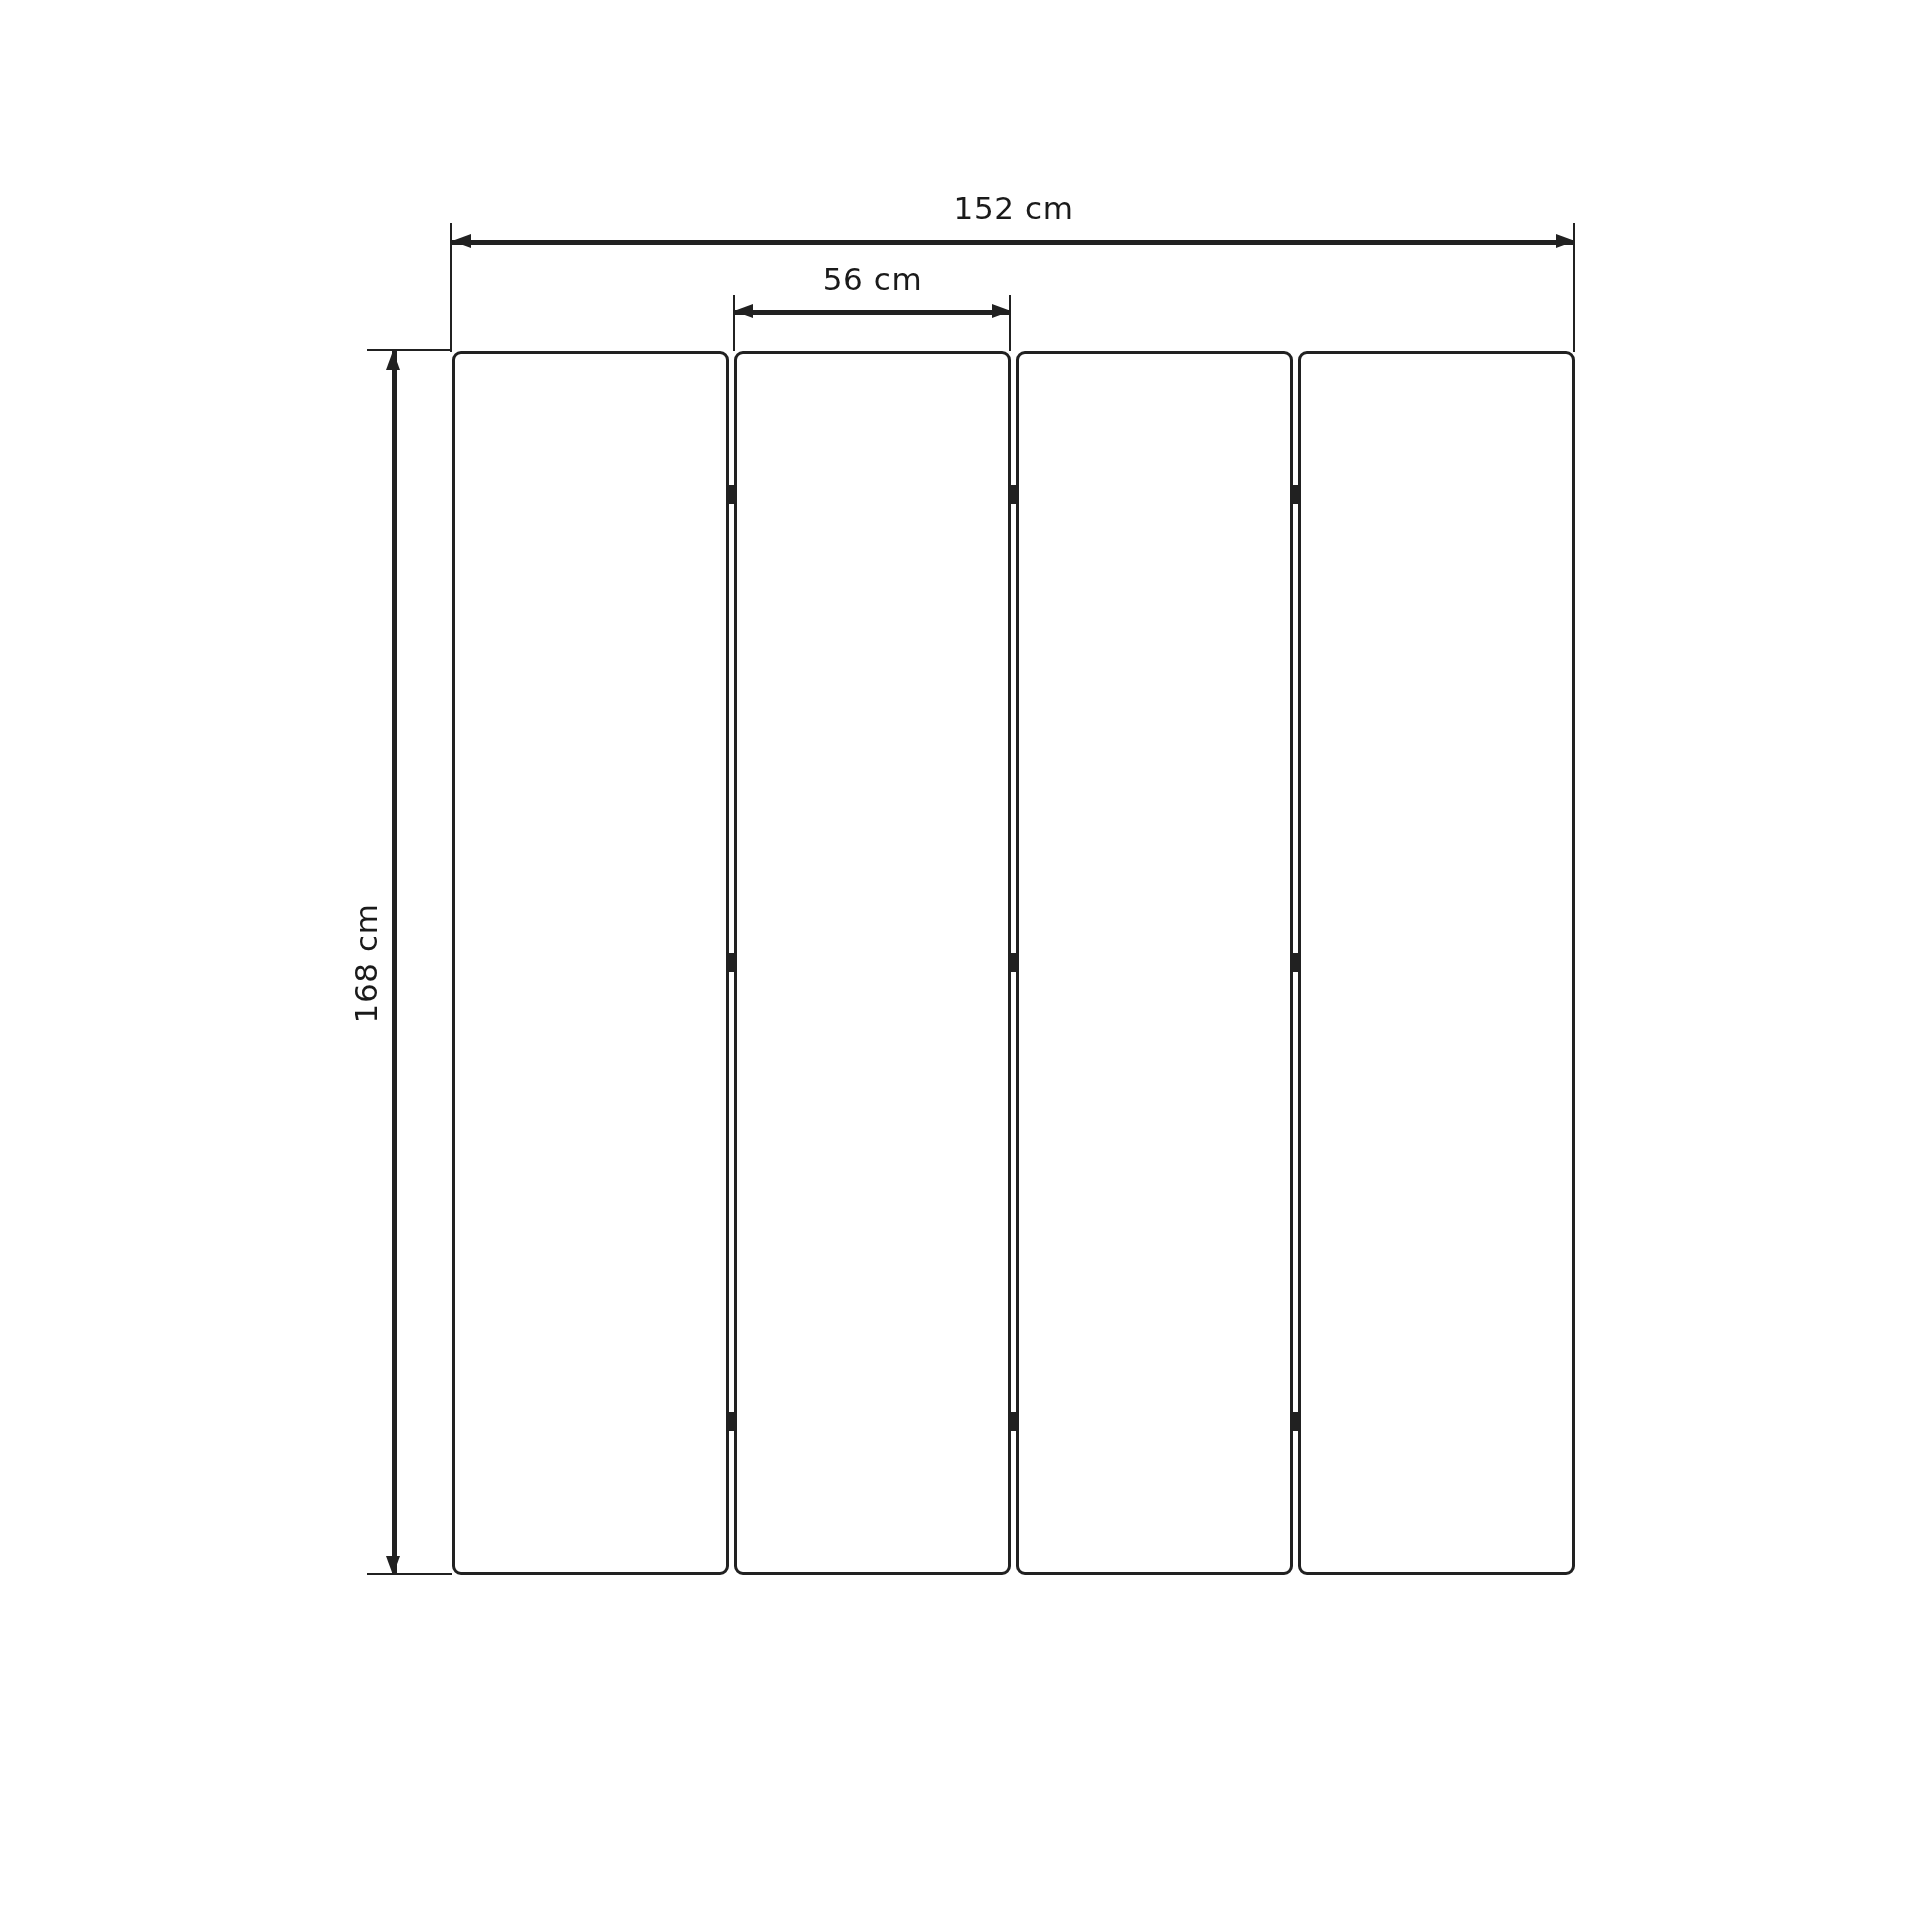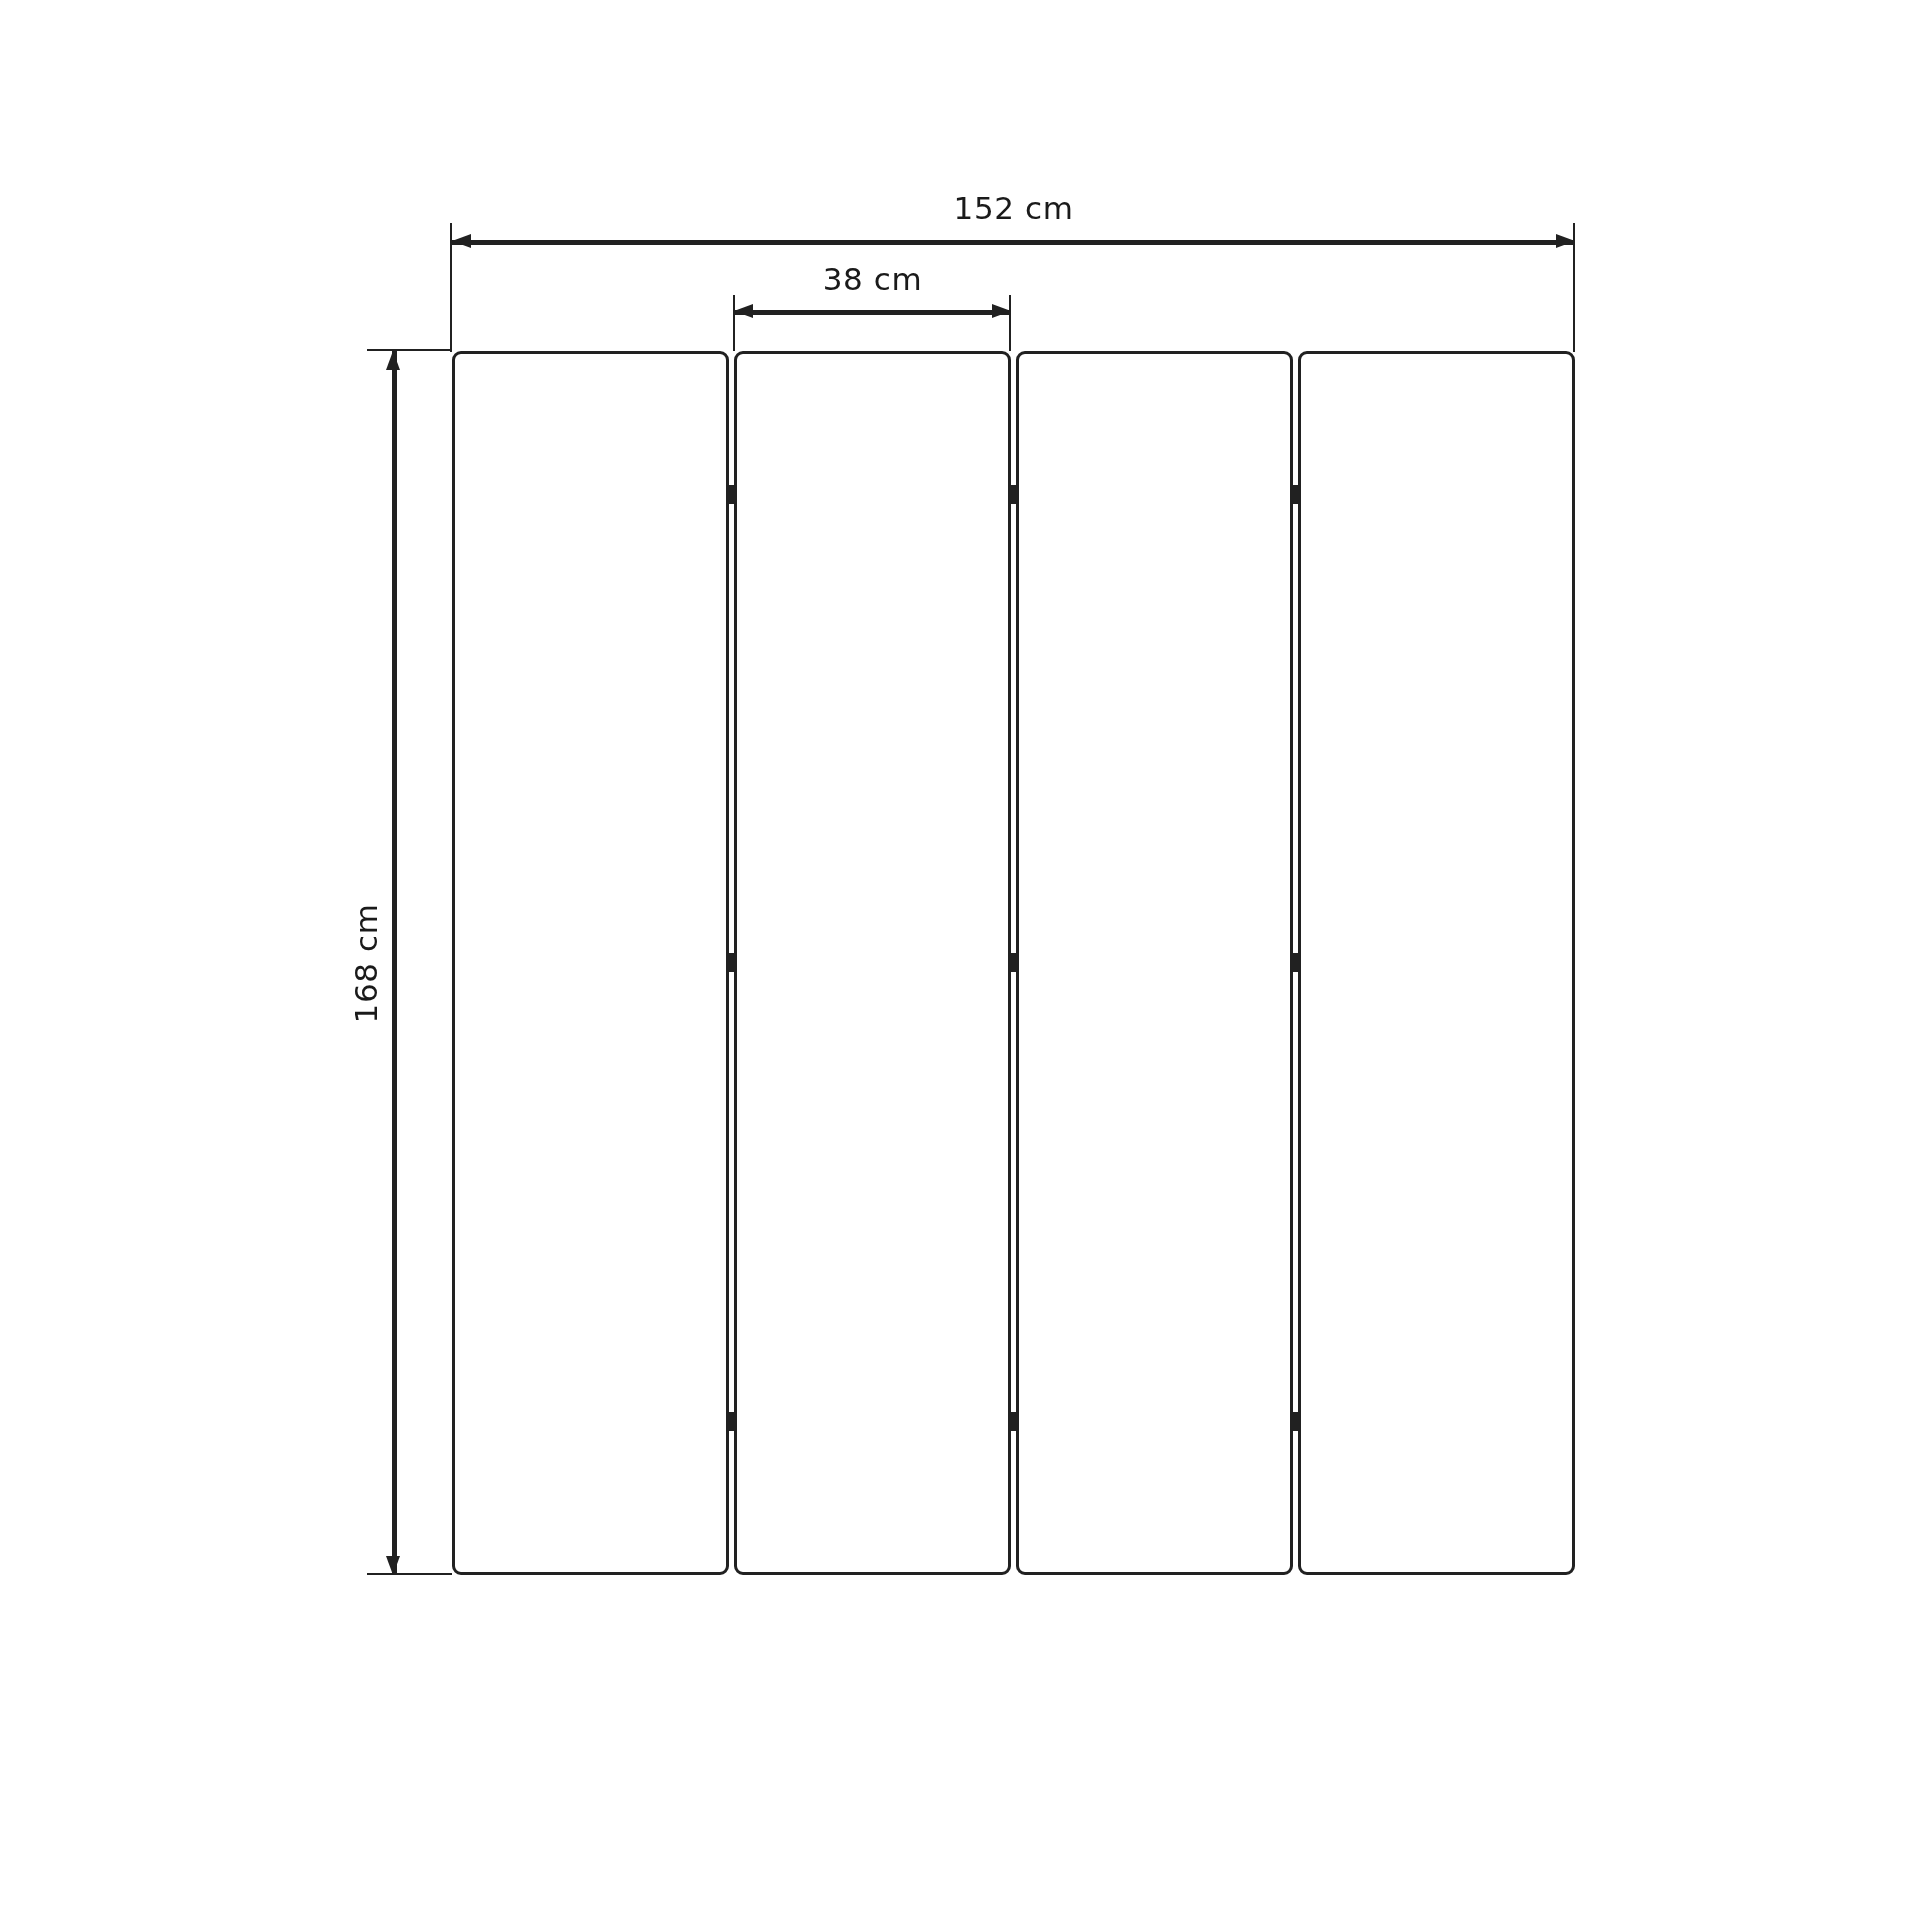--- a/index.html
+++ b/index.html
@@ -101,21 +101,21 @@
   <div>
     <div class="dim-label" id="w-label">152 cm</div>
     <div class="ext-v" id="w-ext-l"></div>
     <div class="ext-v" id="w-ext-r"></div>
     <div class="dim-line-h" id="w-line"></div>
     <div class="arr left" id="w-arr-l"></div>
     <div class="arr right" id="w-arr-r"></div>
   </div>
 
   <div>
-    <div class="dim-label" id="p-label">38 cm</div>
+    <div class="dim-label" id="p-label">56 cm</div>
     <div class="ext-v" id="p-ext-l"></div>
     <div class="ext-v" id="p-ext-r"></div>
     <div class="dim-line-h" id="p-line"></div>
     <div class="arr left" id="p-arr-l"></div>
     <div class="arr right" id="p-arr-r"></div>
   </div>
 
   <div>
     <div class="dim-label rot" id="h-label">168 cm</div>
     <div class="ext-h" id="h-ext-t"></div>

